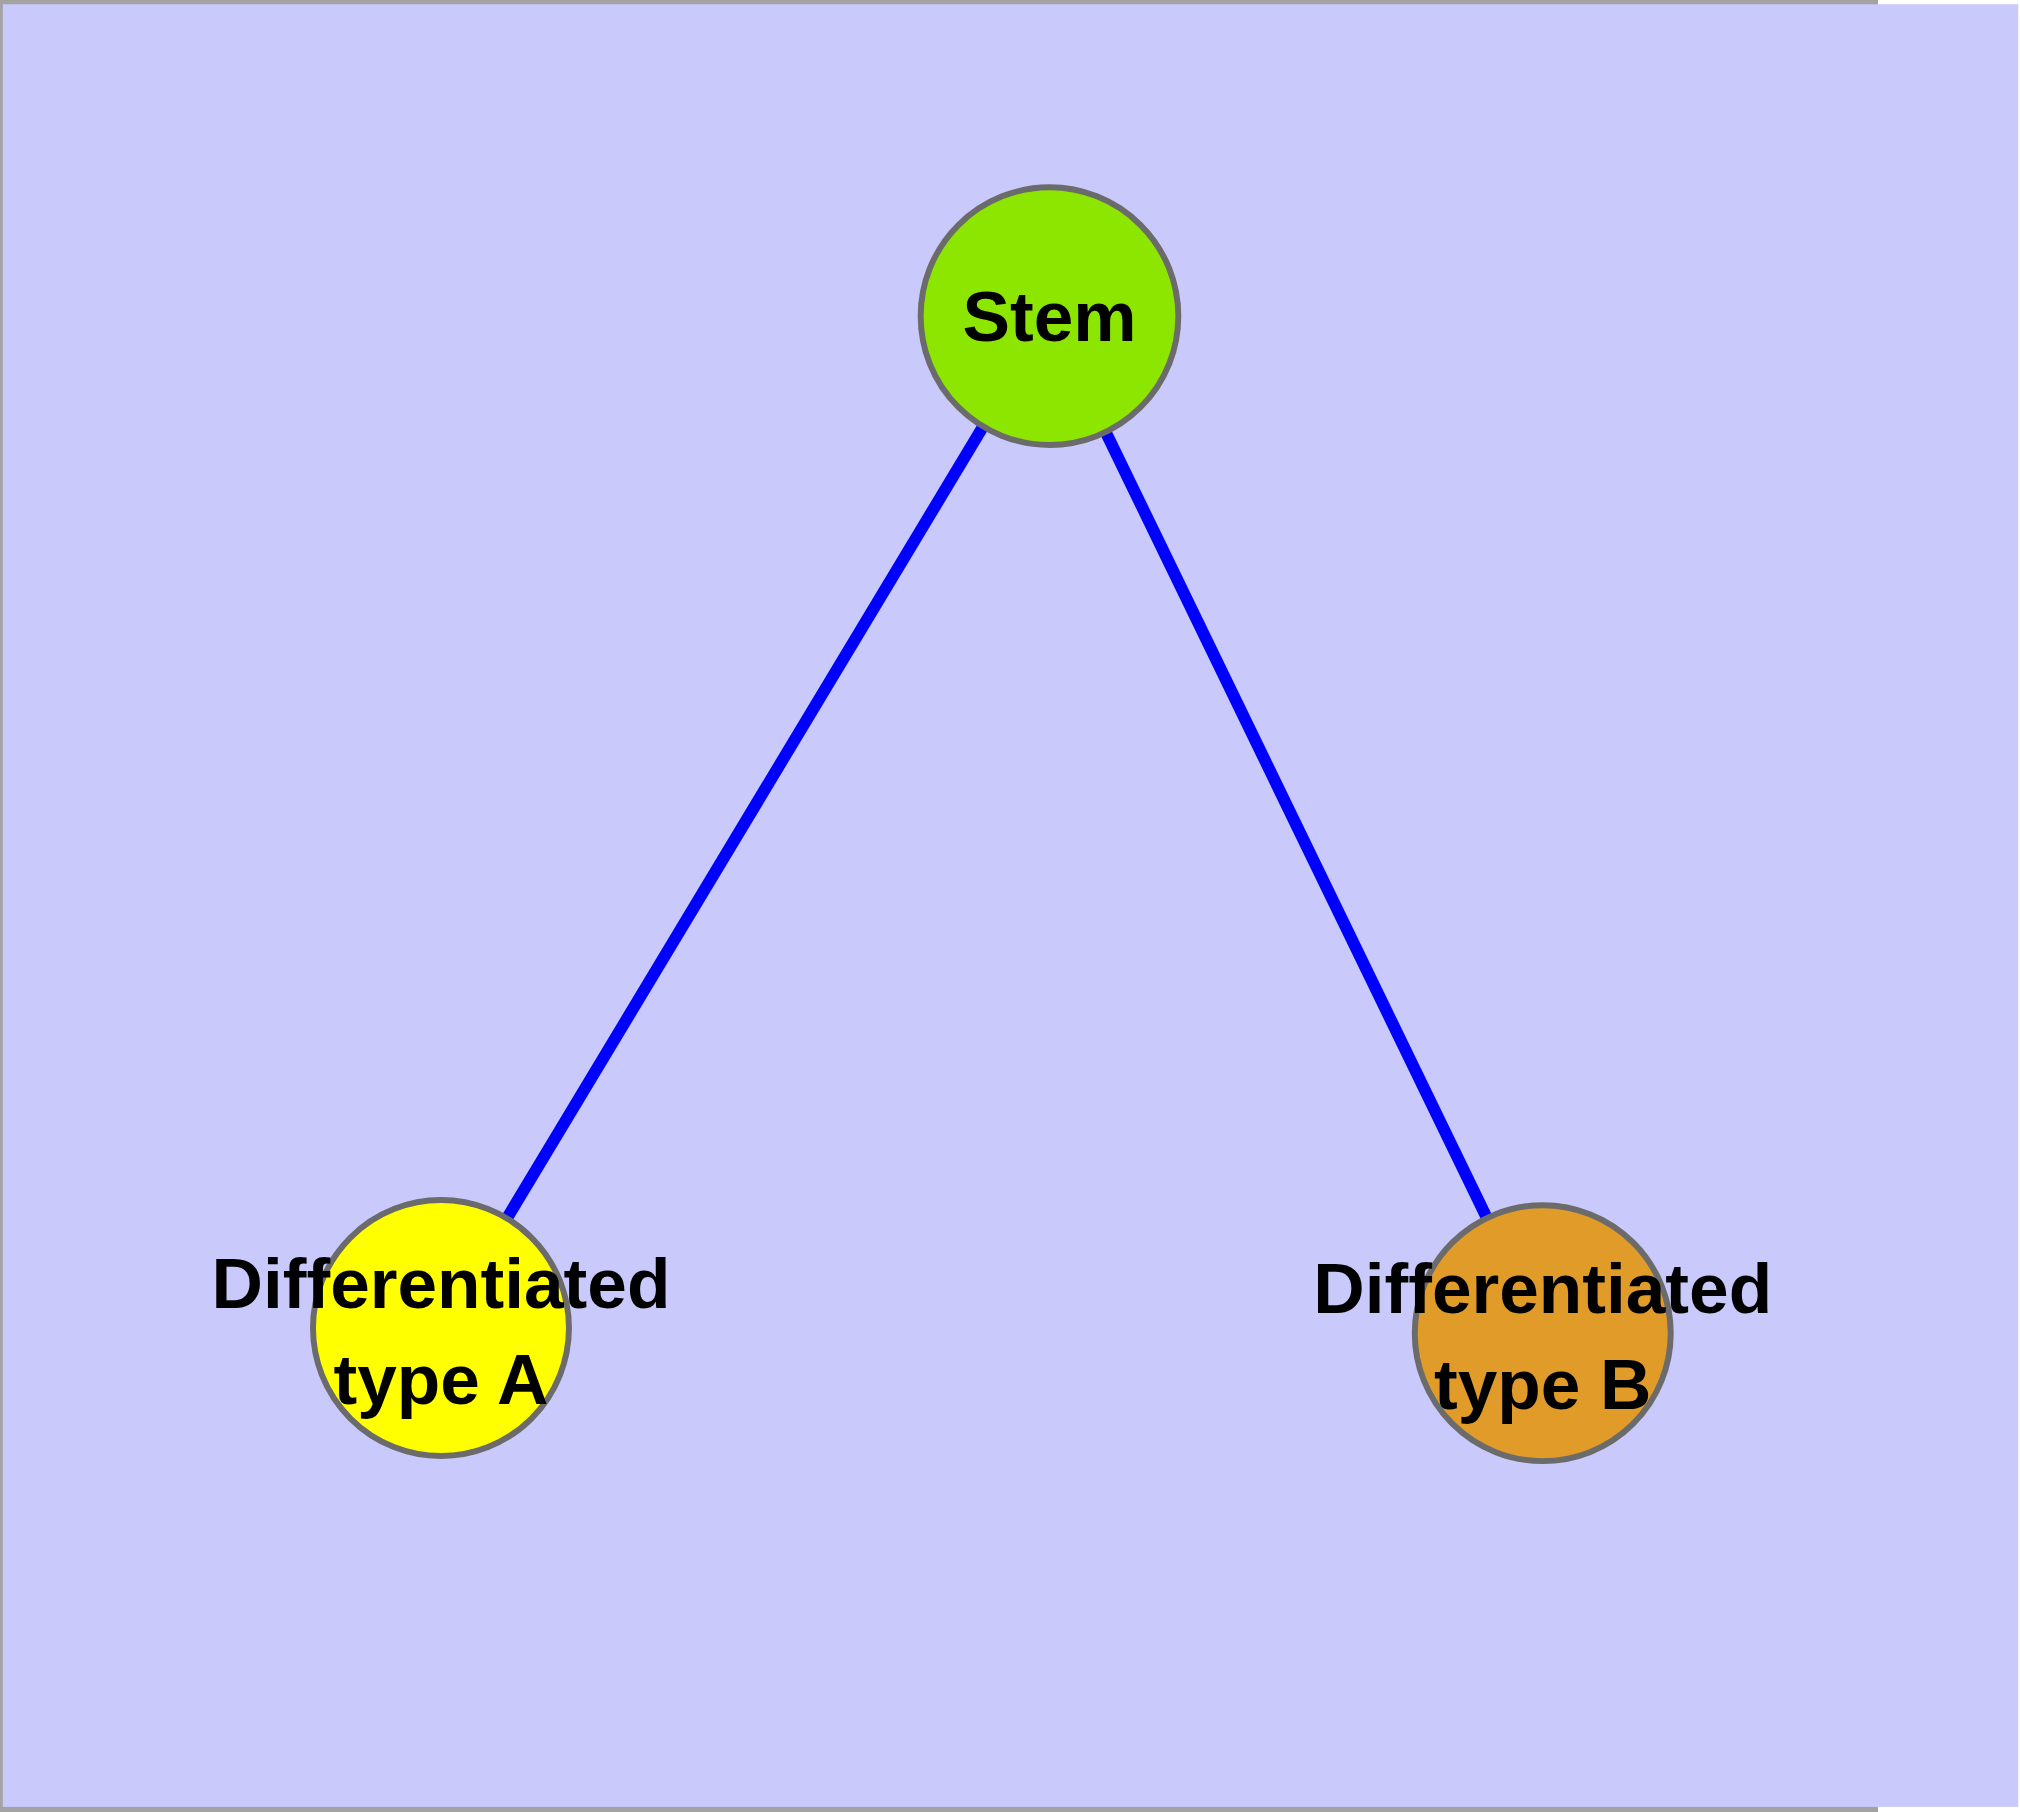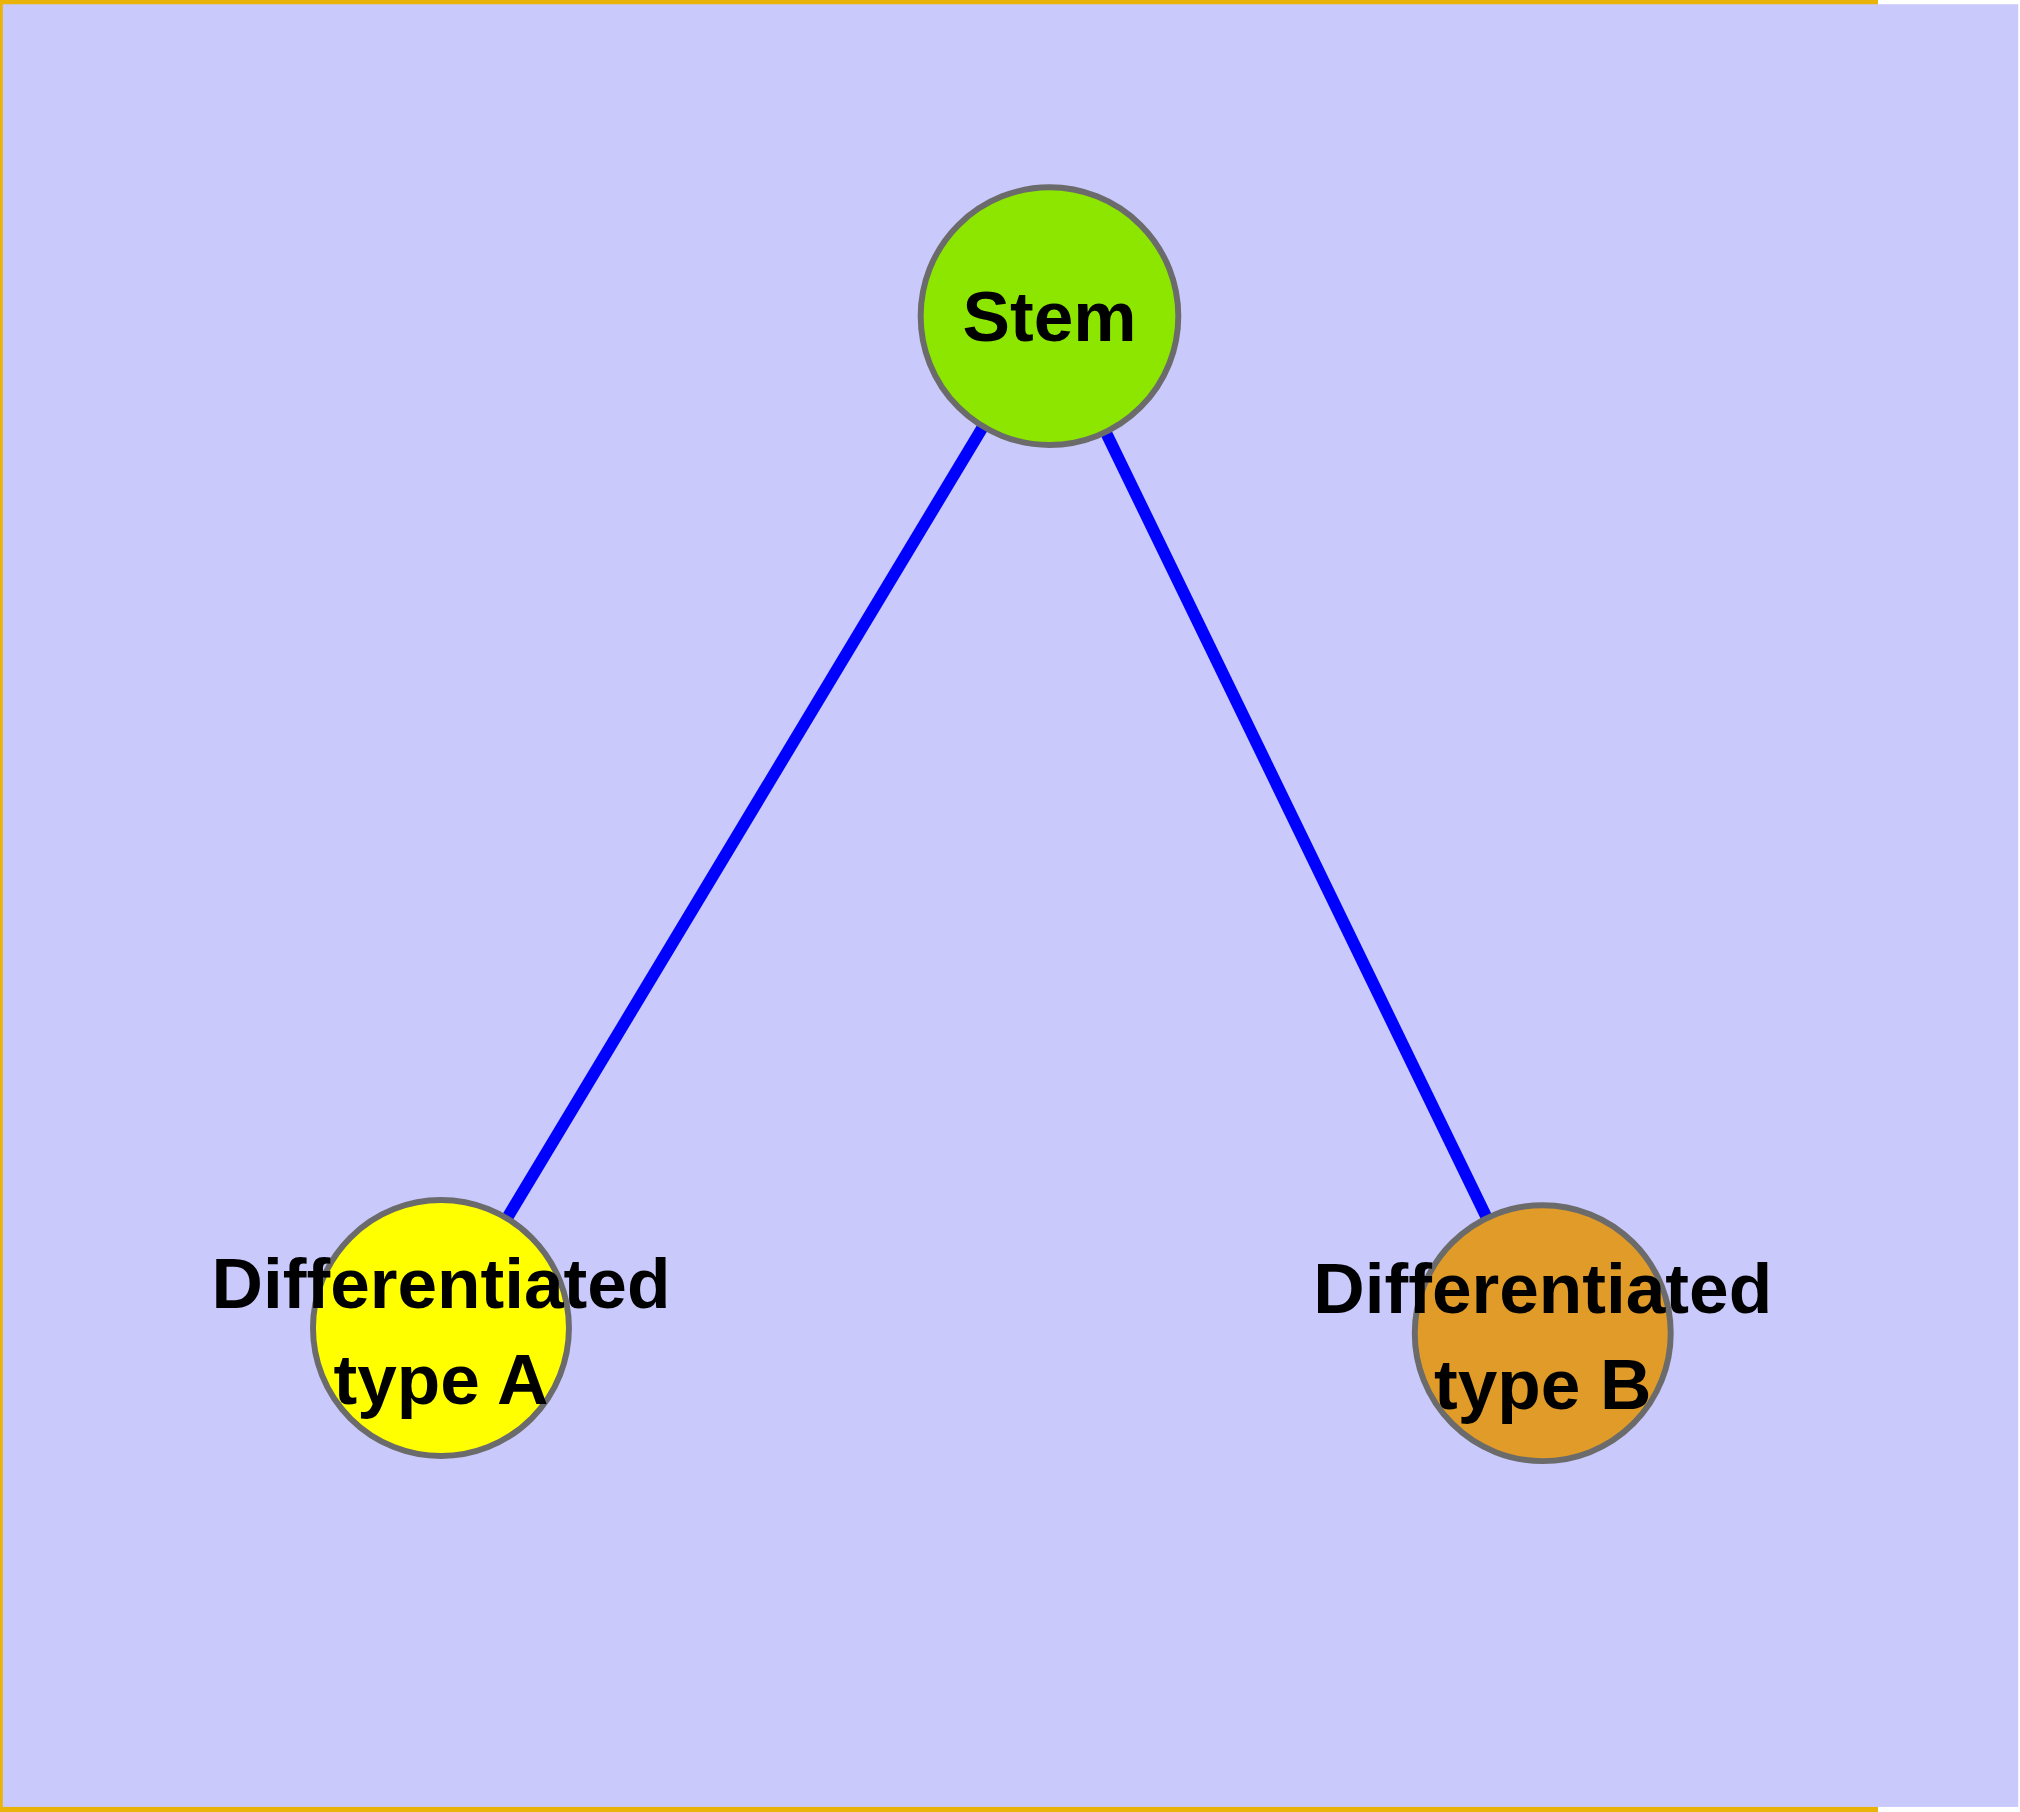--- a/index.html
+++ b/index.html
@@ -4,21 +4,21 @@
 <style>
   html, body {
     margin: 0;
     padding: 0;
     background: #ffffff;
   }
   .diagram-wrap {
     width: 1878px;
     height: 1812px;
     position: relative;
-    background: #eab308;
+    background: #a3a3a3;
   }
   svg.graph {
     display: block;
     width: 2021px;
     height: 1812px;
   }
   .node-label {
     font-family: "Liberation Sans", "DejaVu Sans", sans-serif;
     font-weight: bold;
     font-size: 84px;

